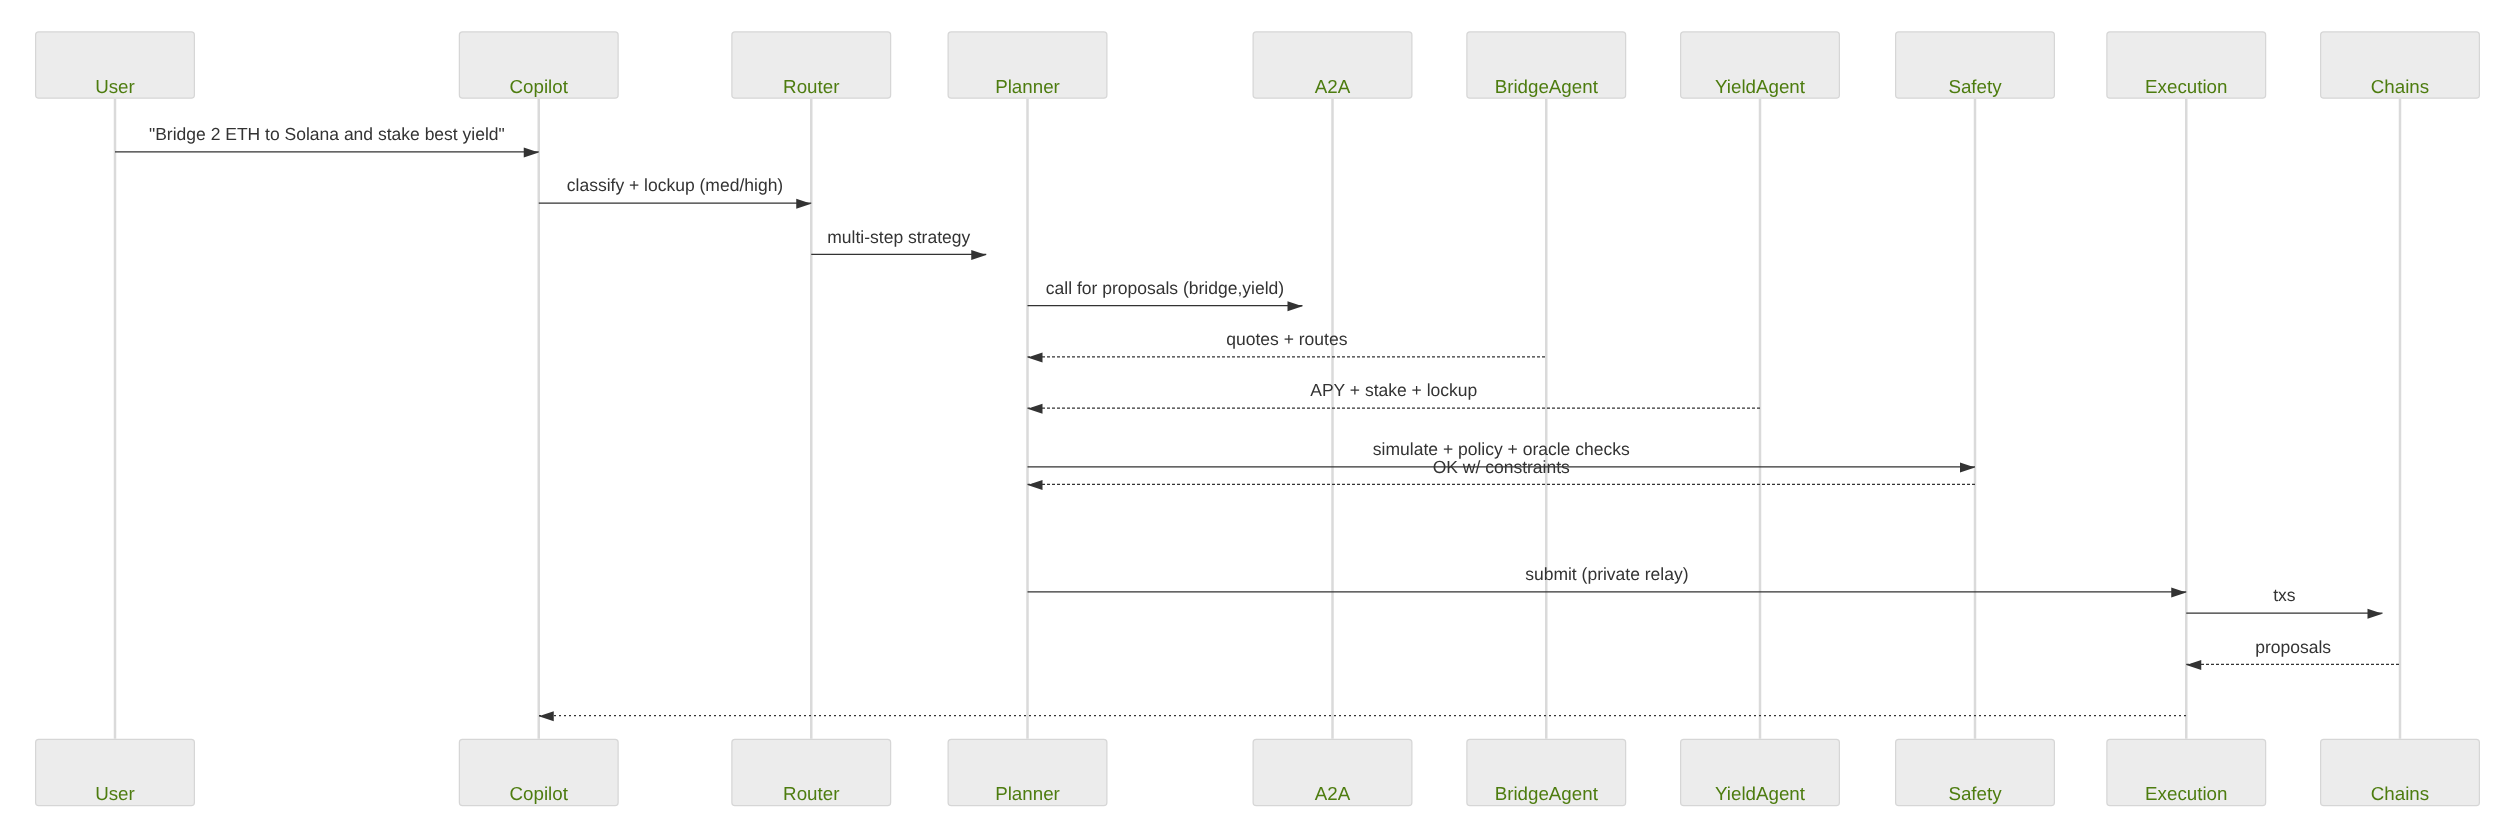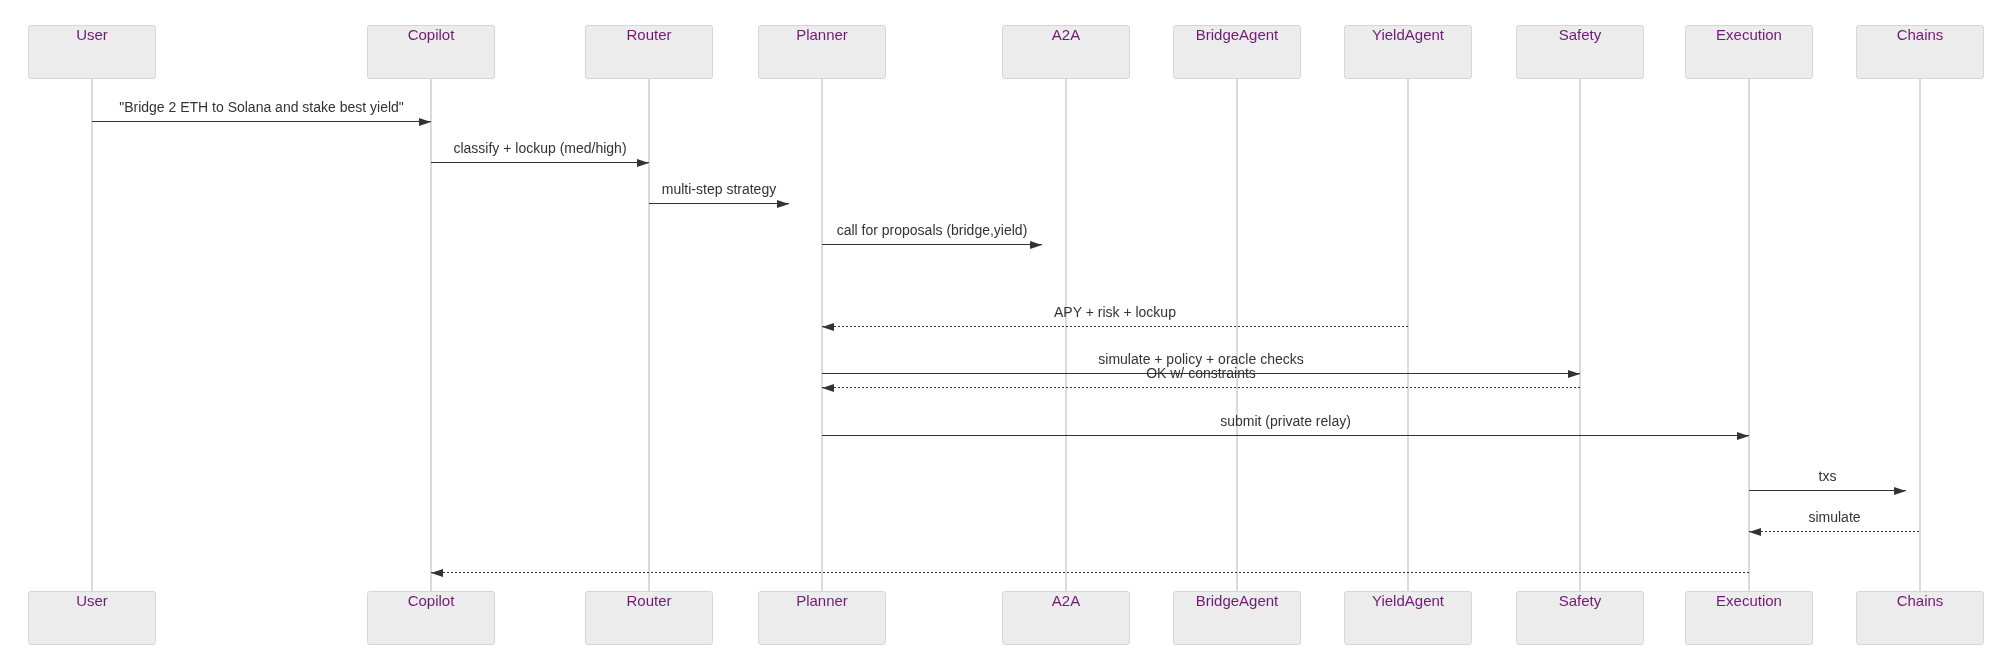--- a/index.html
+++ b/index.html
@@ -19,24 +19,24 @@
   }
   .actor {
     position: absolute;
     width: 128px;
     height: 54px;
     box-sizing: border-box;
     background: #ececec;
     border: 1px solid #d6d6d6;
     border-radius: 3px;
     display: flex;
-    align-items: flex-start;
+    align-items: flex-end;
     justify-content: center;
     font-size: 15px;
-    color: #701a75;
+    color: #4d7c0f;
   }
   .lifeline {
     position: absolute;
     top: 79px;
     height: 512px;
     width: 1.5px;
     background: #dadada;
   }
   .msg {
     position: absolute;
@@ -169,53 +169,58 @@
     <div class="msg-line solid"></div>
     <div class="arrowhead right"></div>
   </div>
 
   <div class="msg" style="left:822px;top:213px;width:220px">
     <div class="msg-label">call for proposals (bridge,yield)</div>
     <div class="msg-line solid"></div>
     <div class="arrowhead right"></div>
   </div>
 
+  <div class="msg" style="left:822px;top:254px;width:415px">
+    <div class="msg-label">quotes + routes</div>
+    <div class="msg-line dashed"></div>
+    <div class="arrowhead left"></div>
+  </div>
 
   <div class="msg" style="left:822px;top:295px;width:586px">
-    <div class="msg-label">APY + risk + lockup</div>
+    <div class="msg-label">APY + stake + lockup</div>
     <div class="msg-line dashed"></div>
     <div class="arrowhead left"></div>
   </div>
 
   <div class="msg" style="left:822px;top:342px;width:758px">
     <div class="msg-label">simulate + policy + oracle checks</div>
     <div class="msg-line solid"></div>
     <div class="arrowhead right"></div>
   </div>
 
   <div class="msg" style="left:822px;top:356px;width:758px">
     <div class="msg-label">OK w/ constraints</div>
     <div class="msg-line dashed"></div>
     <div class="arrowhead left"></div>
   </div>
 
-  <div class="msg" style="left:822px;top:404px;width:927px">
+  <div class="msg" style="left:822px;top:442px;width:927px">
     <div class="msg-label">submit (private relay)</div>
     <div class="msg-line solid"></div>
     <div class="arrowhead right"></div>
   </div>
 
   <div class="msg" style="left:1749px;top:459px;width:157px">
     <div class="msg-label">txs</div>
     <div class="msg-line solid"></div>
     <div class="arrowhead right"></div>
   </div>
 
   <div class="msg" style="left:1749px;top:500px;width:171px">
-    <div class="msg-label">simulate</div>
+    <div class="msg-label">proposals</div>
     <div class="msg-line dashed"></div>
     <div class="arrowhead left"></div>
   </div>
 
   <div class="msg" style="left:431px;top:541px;width:1318px">
     <div class="msg-line dashed"></div>
     <div class="arrowhead left"></div>
   </div>
 
 </div>

